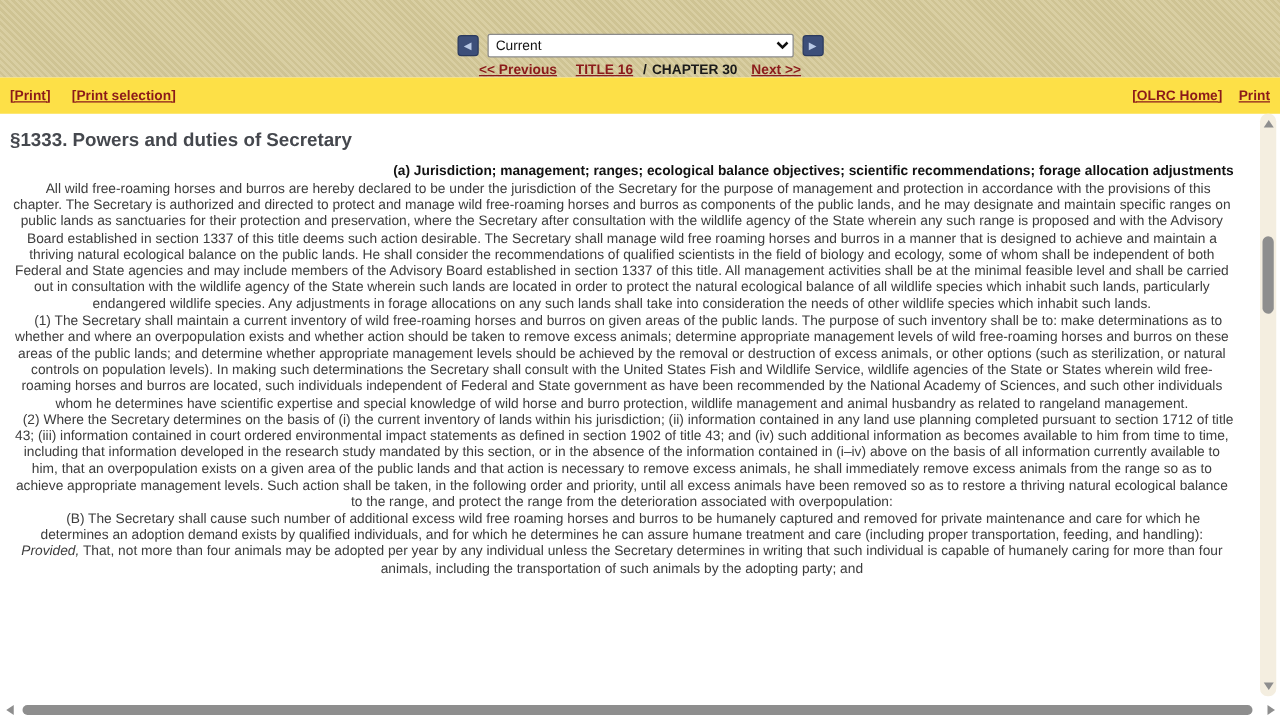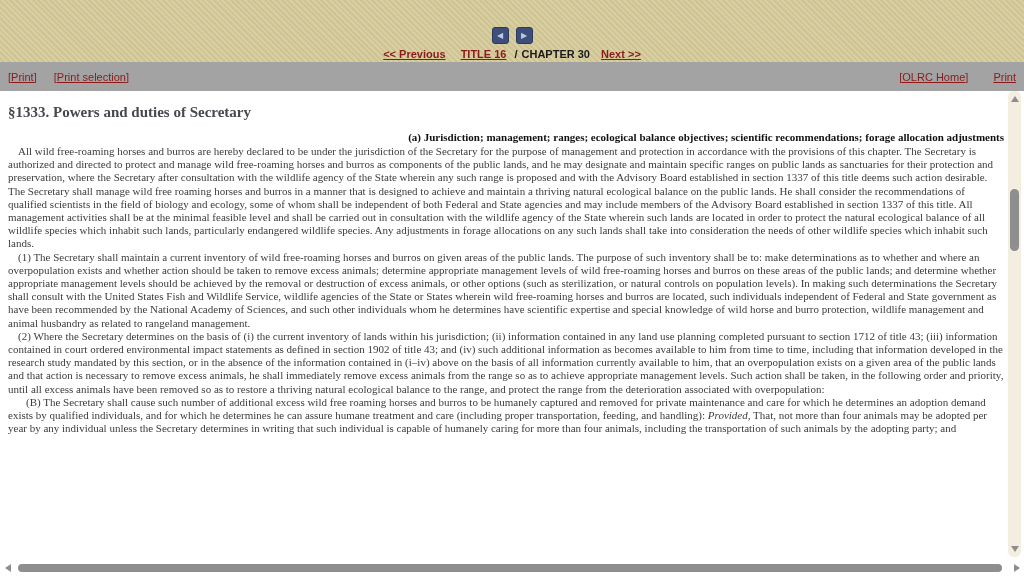--- a/index.html
+++ b/index.html
@@ -58,58 +58,58 @@
     color: #8b1a1a;
     text-decoration: underline;
     margin: 0 6px;
     cursor: pointer;
   }
   .nav-row .crumb-static { color: #1a1a1a; margin: 0 2px; }
 
   
   .toolbar-band {
     height: 29px;
-    background: #a3a3a3;
+    background: #fde047;
     display: flex;
     justify-content: space-between;
     align-items: center;
     padding: 0 8px;
     font-size: 11px;
+    font-weight: bold;
   }
   .toolbar-band a {
     color: #8b1a1a;
     text-decoration: underline;
     cursor: pointer;
   }
   .toolbar-left a { margin-right: 14px; }
-  .toolbar-right a { margin-left: 22px; }
+  .toolbar-right a { margin-left: 10px; }
 
   
   .content {
-    padding: 11px 20px 0 8px;
-    font-family: Liberation Serif, serif;
+    padding: 11px 37px 0 8px;
   }
   .doc-title {
     font-size: 15px;
     font-weight: bold;
     color: #45484e;
     margin: 2px 0 10px 0;
   }
   .section-heading {
     font-size: 11px;
     font-weight: bold;
     color: #111111;
     margin: 7px 0 2px 0;
     text-align: right;
   }
   .para {
     font-size: 11px;
     line-height: 13.2px;
     color: #3c3c3c;
-    text-align: left;
+    text-align: center;
   }
   .para.indent1 { text-indent: 10px; }
   .para.indent2 { text-indent: 18px; }
   .italic { font-style: italic; }
 
   
   .vscroll {
     position: absolute;
     top: 91px;
     right: 3px;
@@ -170,20 +170,23 @@
   }
 </style>
 </head>
 <body>
 
 <div class="header-band">
   <div class="version-row">
     <div class="nav-arrow-btn">
       <span>◀</span>
     </div>
+    <select class="version-select">
+      <option>Current</option>
+    </select>
     <div class="nav-arrow-btn">
       <span>▶</span>
     </div>
   </div>
   <div class="nav-row">
     <a>&lt;&lt; Previous</a>
     <a>TITLE 16</a><span class="crumb-static">/</span><span class="crumb-static">CHAPTER 30</span>
     <a>Next &gt;&gt;</a>
   </div>
 </div>

